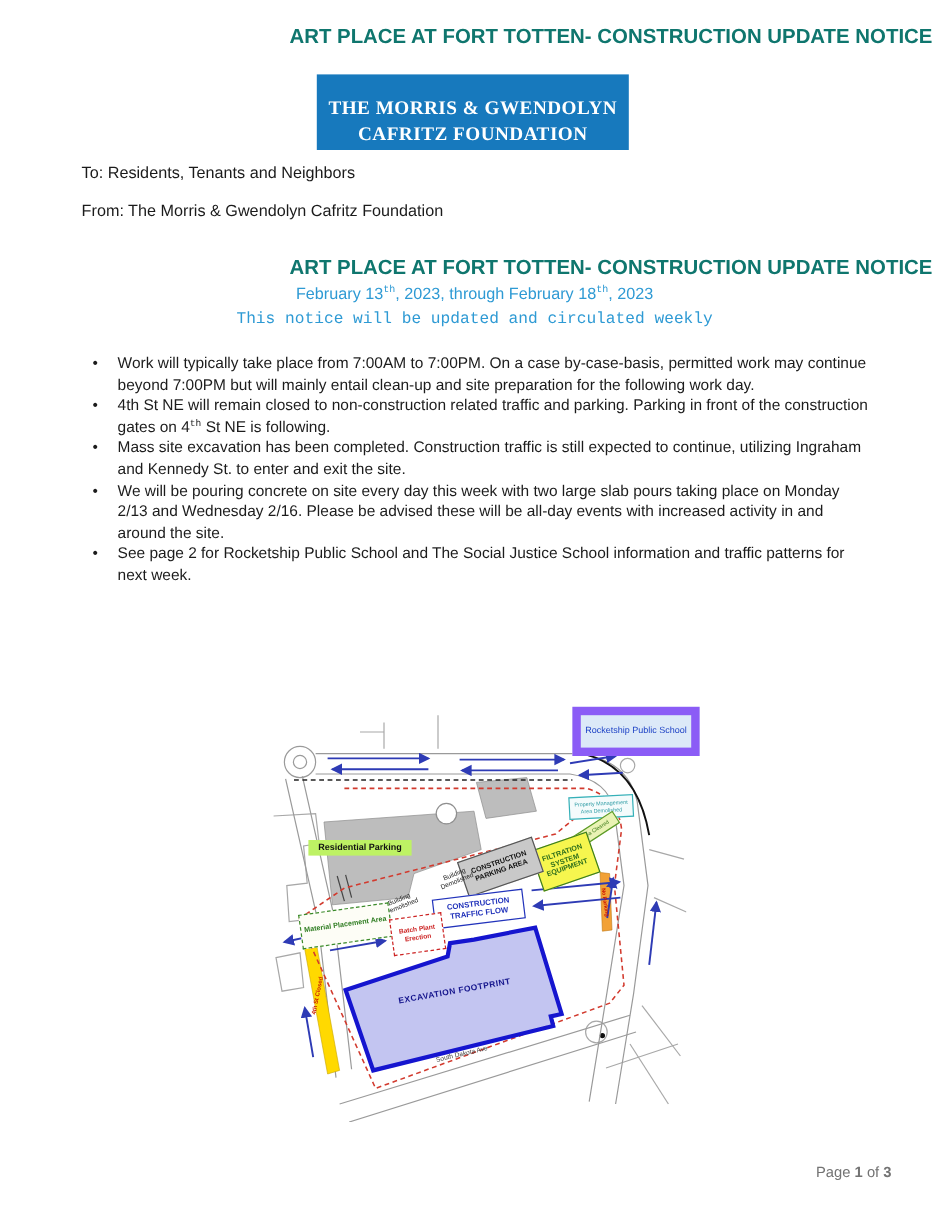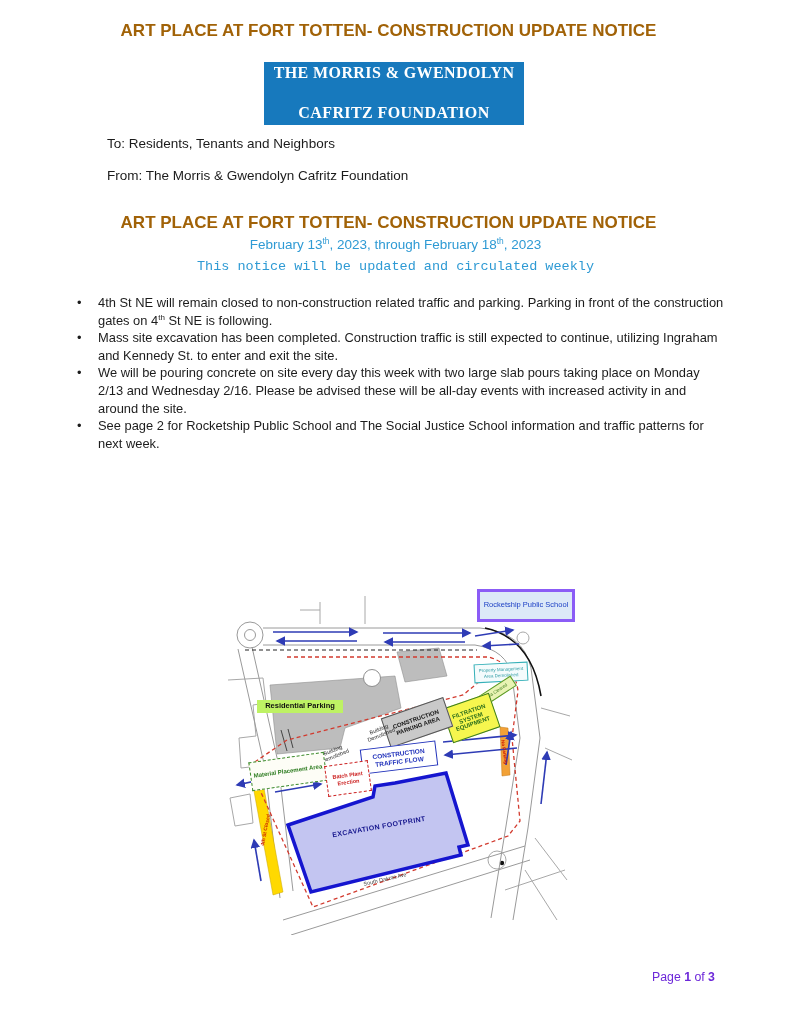--- a/index.html
+++ b/index.html
@@ -1,44 +1,44 @@
 <!DOCTYPE html>
 <html><head>
 <meta charset="utf-8">
 <style>
   html,body{margin:0;padding:0;background:#fff;}
   .page{position:relative;width:791px;height:1023px;background:#fff;overflow:hidden;
         font-family:"Liberation Sans",sans-serif;color:#1b1b1b;}
-  .title{position:absolute;left:0;width:777px;text-align:center;font-weight:bold;
-         font-size:17px;color:#a16207;letter-spacing:0;}
+  .title{position:absolute;left:0;width:777px;text-align:right;font-weight:bold;
+         font-size:17px;color:#0f766e;letter-spacing:0;}
   .title1{top:21px;}
   .title2{top:213px;}
   .logo-box{position:absolute;left:264px;top:62px;width:260px;height:63px;background:#1779bd;
             color:#fff;font-family:"Liberation Serif",serif;font-weight:bold;font-size:16px;
-            letter-spacing:.4px;display:flex;flex-direction:column;align-items:center;justify-content:space-between;
+            letter-spacing:.4px;display:flex;flex-direction:column;align-items:center;justify-content:flex-end;
             line-height:1.42;text-align:center;}
-  .meta-line{position:absolute;left:68px;font-size:13.5px;color:#1b1b1b;margin-left:39px;}
+  .meta-line{position:absolute;left:68px;font-size:13.5px;color:#1b1b1b;}
   .to-line{top:136px;}
   .from-line{top:168px;}
   .date-line{position:absolute;left:0;width:791px;top:237px;text-align:center;
              font-size:13.5px;color:#2e9ad4;}
   .subtitle{position:absolute;left:0;width:791px;top:259px;text-align:center;
             font-size:13.5px;color:#2e9ad4;font-family:Liberation Mono, monospace;}
-  sup{font-size:.62em;line-height:0;vertical-align:super;}
+  sup{font-size:.62em;line-height:0;vertical-align:super;font-family:Liberation Mono, monospace;}
   ul.bullets{position:absolute;left:68px;top:294px;width:658px;margin:0;padding:0;list-style:none;}
   ul.bullets li{position:relative;padding-left:30px;font-size:12.9px;line-height:17.6px;color:#1c1c1c;}
   ul.bullets li::before{content:"\2022";position:absolute;left:9px;top:0;}
-  .footer{position:absolute;left:652px;top:970px;font-size:12.3px;color:#6d28d9;}
+  .footer{position:absolute;left:680px;top:970px;font-size:12.3px;color:#737373;}
   .footer b{font-weight:bold;}
   
   .map{position:absolute;left:225px;top:588px;width:347px;height:347px;background:#fff;}
   .map svg{position:absolute;left:0;top:0;}
   .m-label{position:absolute;display:flex;align-items:center;justify-content:center;
            text-align:center;line-height:1.15;}
-  .lbl-school{left:252px;top:1px;width:92px;height:27px;border:3px solid #8b5cf6;background:#dce9f8;
+  .lbl-school{left:252px;top:1px;width:92px;height:27px;border:7px solid #8b5cf6;background:#dce9f8;
               color:#1a3fc4;font-size:7.5px;}
   .lbl-respark{left:32px;top:112px;width:86px;height:13px;background:#bef264;color:#111;
                font-size:7.5px;font-weight:bold;}
   .lbl-propmgmt{left:249px;top:75px;width:52px;height:17px;border:1px solid #35b0b8;background:#f4fbfc;
                 color:#2f9ca5;font-size:4.5px;transform:rotate(-3deg);}
   .lbl-cleared{left:250px;top:98px;width:40px;height:10px;border:1px solid #5a9a28;background:#e9f3b4;
                color:#3f7d1d;font-size:4.5px;transform:rotate(-33deg);}
   .lbl-filtration{left:221px;top:112px;width:48px;height:34px;border:1px solid #3a7d22;background:#f6f64e;
                   color:#2c6e1c;font-weight:bold;font-size:6px;transform:rotate(-19deg);}
   .lbl-conpark{left:159px;top:119px;width:64px;height:29px;border:1px solid #555;background:#c9c9c9;
@@ -75,20 +75,21 @@
   <div class="meta-line to-line">To: Residents, Tenants and Neighbors</div>
   <div class="meta-line from-line">From: The Morris &amp; Gwendolyn Cafritz Foundation</div>
 
   <div class="title title2">ART PLACE AT FORT TOTTEN- CONSTRUCTION UPDATE NOTICE</div>
 
   <div class="date-line"><span>February 13</span><sup>th</sup><span>, 2023, through February 18</span><sup>th</sup><span>, 2023</span></div>
 
   <div class="subtitle">This notice will be updated and circulated weekly</div>
 
   <ul class="bullets">
+    <li><span>Work will typically take place from 7:00AM to 7:00PM. On a case by-case-basis, permitted work may continue beyond 7:00PM but will mainly entail clean-up and site preparation for the following work day.</span></li>
     <li><span>4th St NE will remain closed to non-construction related traffic and parking. Parking in front of the construction gates on 4</span><sup>th</sup><span> St NE is following.</span></li>
     <li><span>Mass site excavation has been completed. Construction traffic is still expected to continue, utilizing Ingraham and Kennedy St. to enter and exit the site.</span></li>
     <li><span>We will be pouring concrete on site every day this week with two large slab pours taking place on Monday 2/13 and Wednesday 2/16. Please be advised these will be all-day events with increased activity in and around the site.</span></li>
     <li><span>See page 2 for Rocketship Public School and The Social Justice School information and traffic patterns for next week.</span></li>
   </ul>
 
   <div class="map">
     <svg width="347" height="347" viewBox="0 0 347 347">
       <defs>
         <marker id="ah" markerWidth="7" markerHeight="7" refX="5" refY="3" orient="auto">

